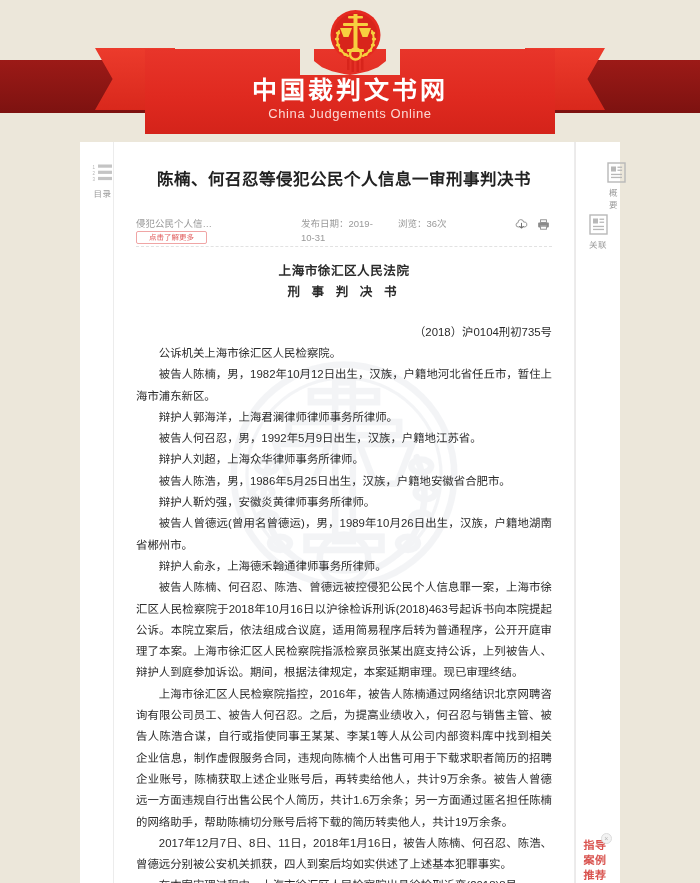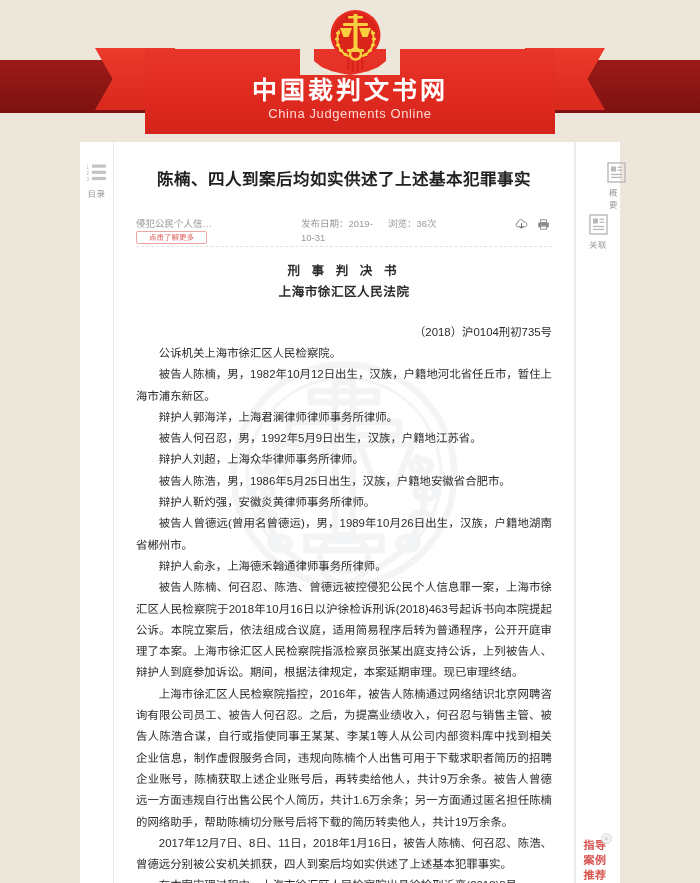--- a/index.html
+++ b/index.html
@@ -113,21 +113,21 @@
     left: 80px;
     top: 142px;
     width: 540px;
     height: 741px;
     background: #ffffff;
   }
 
   
   .rail-left {
     position: absolute;
-    left: 0;
+    left: 6px;
     top: 0;
     width: 33px;
     height: 741px;
     background: #ffffff;
   }
   .rail-right {
     position: absolute;
     right: 0;
     top: 0;
     width: 45px;
@@ -210,21 +210,21 @@
   }
   .meta-date {
     position: absolute;
     left: 165px;
     top: 0;
     width: 78px;
     line-height: 1.5;
   }
   .meta-views {
     position: absolute;
-    left: 252px;
+    left: 262px;
     top: 0;
     line-height: 1.5;
   }
   .meta-icons {
     position: absolute;
     right: 2px;
     top: 1px;
     display: flex;
     gap: 9px;
     align-items: center;
@@ -373,21 +373,21 @@
           <rect x="6" y="8.7" width="14" height="3.2" fill="#c4c4c4"></rect>
           <rect x="6" y="14.9" width="14" height="3.2" fill="#c4c4c4"></rect>
         </svg>
       </span>
       <span class="cap">目录</span>
     </div>
   </div>
 
   <div class="doc-card">
 
-    <div class="doc-title">陈楠、四人到案后均如实供述了上述基本犯罪事实</div>
+    <div class="doc-title">陈楠、何召忍等侵犯公民个人信息一审刑事判决书</div>
 
     <div class="meta-row">
       <div class="meta-cause">
         <span class="cause-text">侵犯公民个人信…</span><span class="badge-more">点击了解更多</span>
       </div>
       <div class="meta-date">
         <span>发布日期：</span><span>2019-10-31</span>
       </div>
       <div class="meta-views">
         <span>浏览：</span><span>36次</span>
@@ -433,22 +433,22 @@
             <rect x="30" y="34" width="50" height="6"></rect>
             <rect x="40" y="20" width="30" height="5"></rect>
             <path d="M24 44 L48 44 L41 62 L31 62 Z"></path>
             <path d="M62 44 L86 44 L79 62 L69 62 Z"></path>
             <rect x="38" y="86" width="34" height="6"></rect>
             <circle cx="55" cy="96" r="11"></circle>
           </g>
         </svg>
       </div>
 
+      <p class="center">上海市徐汇区人民法院</p>
       <p class="center spaced">刑 事 判 决 书</p>
-      <p class="center">上海市徐汇区人民法院</p>
       <p class="right">（2018）沪0104刑初735号</p>
 
       <p>公诉机关上海市徐汇区人民检察院。</p>
       <p>被告人陈楠，男，1982年10月12日出生，汉族，户籍地河北省任丘市，暂住上海市浦东新区。</p>
       <p>辩护人郭海洋，上海君澜律师律师事务所律师。</p>
       <p>被告人何召忍，男，1992年5月9日出生，汉族，户籍地江苏省。</p>
       <p>辩护人刘超，上海众华律师事务所律师。</p>
       <p>被告人陈浩，男，1986年5月25日出生，汉族，户籍地安徽省合肥市。</p>
       <p>辩护人靳灼强，安徽炎黄律师事务所律师。</p>
       <p>被告人曾德远(曾用名曾德运)，男，1989年10月26日出生，汉族，户籍地湖南省郴州市。</p>

